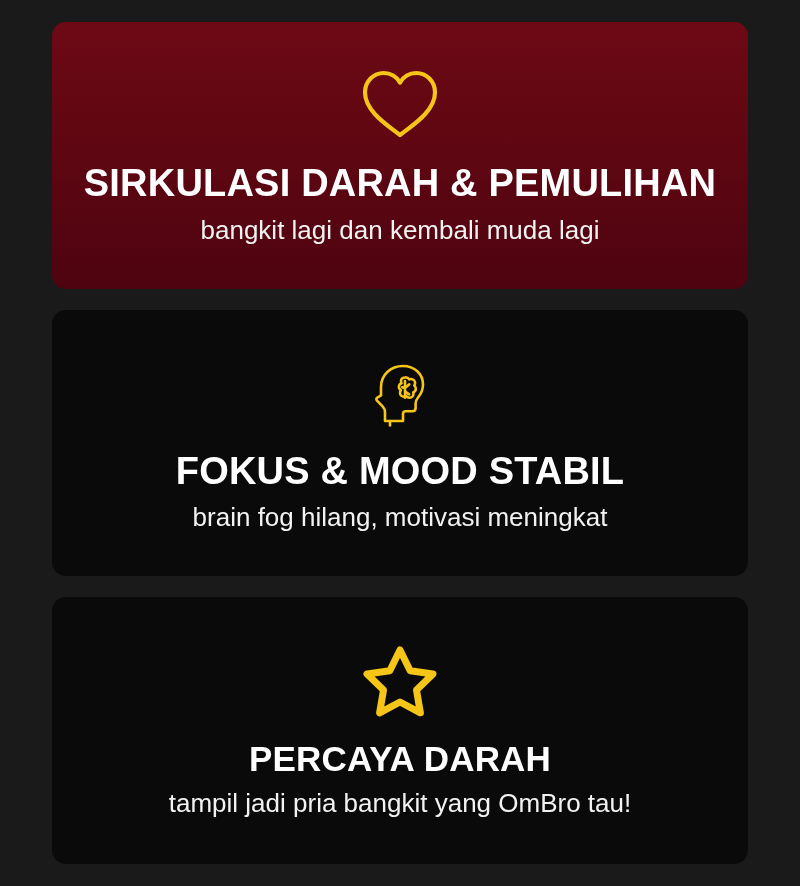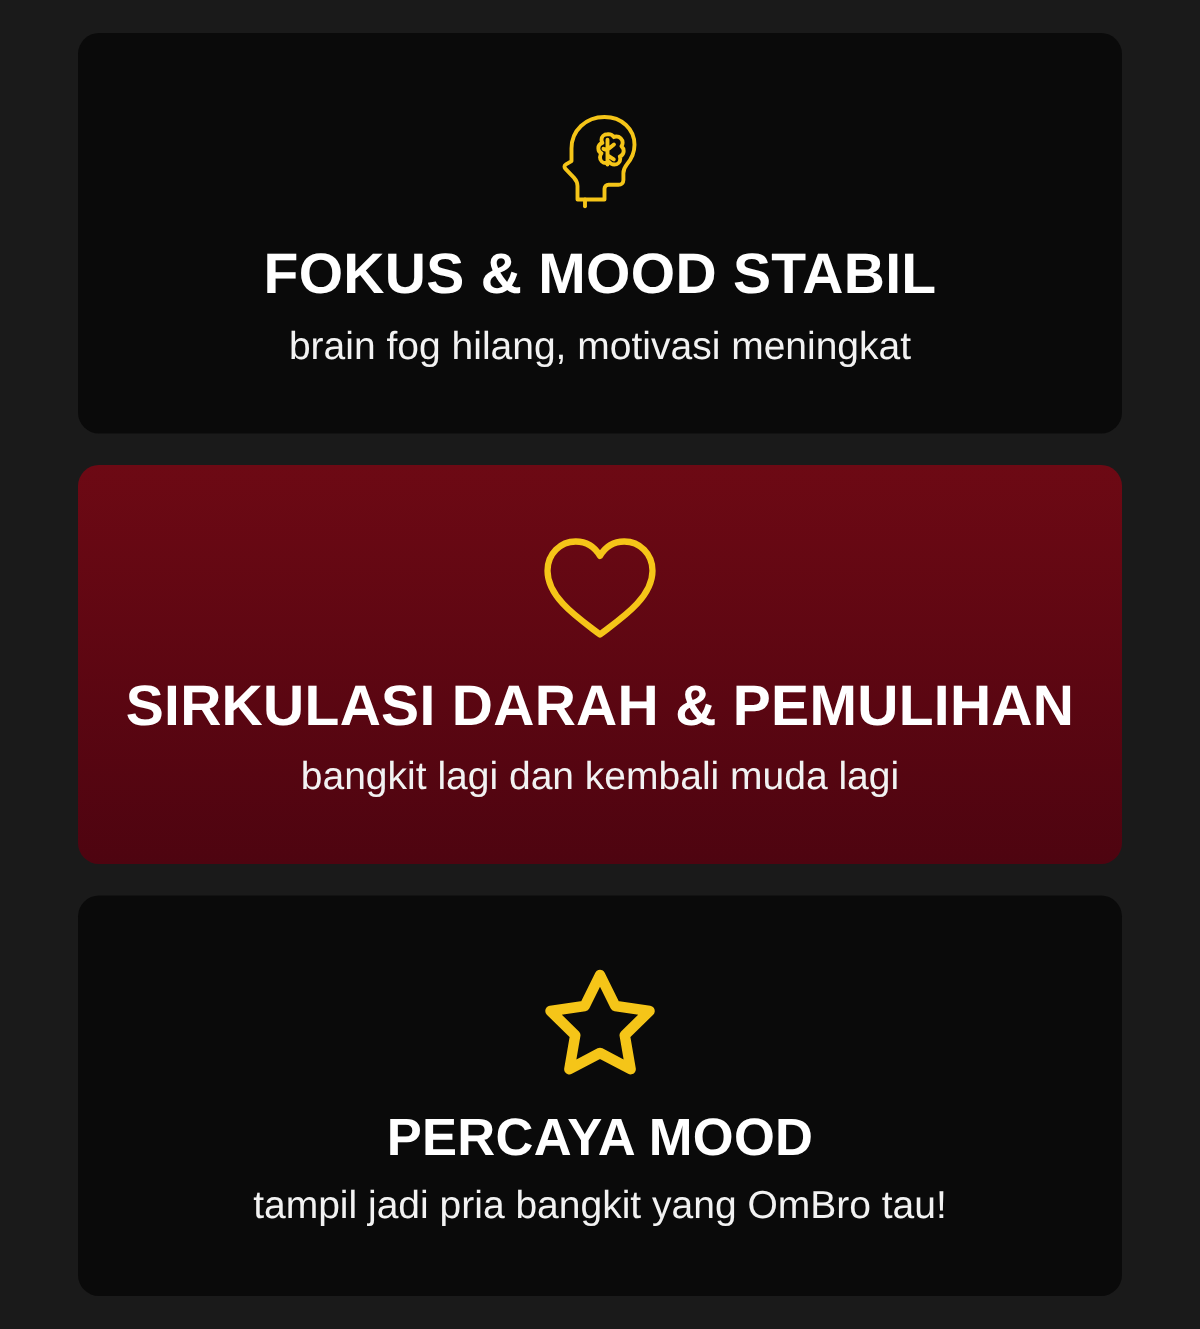--- a/index.html
+++ b/index.html
@@ -71,46 +71,46 @@
     text-align: center;
     white-space: nowrap;
   }
   svg { display: block; }
 </style>
 </head>
 <body>
 
 <div class="page">
 
+  <div class="card card-red card-2">
+    <div class="icon-wrap">
+      <svg width="86" height="78" viewBox="0 0 86 78" fill="none" stroke="#F5C518" stroke-width="4.2" stroke-linecap="round" stroke-linejoin="round">
+        <path d="M43 70C30 60 8 46 8 27.5 8 16.2 16.6 8 26.8 8c7 0 12.8 3.8 16.2 9.6C46.4 11.8 52.2 8 59.2 8 69.4 8 78 16.2 78 27.5 78 46 56 60 43 70z"></path>
+      </svg>
+    </div>
+    <div class="title">SIRKULASI DARAH &amp; PEMULIHAN</div>
+    <div class="subtitle">bangkit lagi dan kembali muda lagi</div>
+  </div>
+
   <div class="card card-dark card-1">
     <div class="icon-wrap">
       <svg width="82" height="82" viewBox="0 0 82 82" fill="none" stroke="#F5C518" stroke-width="2.6" stroke-linecap="round" stroke-linejoin="round">
         <path d="M22 36c0-12 9.5-21 22-21 11.5 0 20 8 20 18.5 0 6-2.5 10-5 13-1.8 2.2-2.4 3.5-2.4 6V57c0 2-1.4 3.2-3.3 3.2h-6.6c-1.6 0-2.7 1.1-2.7 2.6V70H26v-9c0-2.6-.8-3.8-2.4-5.6L18 49.6c-1-1.2-.9-2.3.3-3l3.7-2.2z"></path>
         <path d="M46 26.5c-2.4 0-4 1.6-4 3.6 0 .8.2 1.5.6 2.1-1.6.5-2.7 1.9-2.7 3.6 0 1.5.8 2.8 2.1 3.4-.6.7-1 1.6-1 2.6 0 2.2 1.8 3.9 4 3.9.8 0 1.6-.2 2.2-.7.7 1 1.9 1.7 3.3 1.7 2.2 0 4-1.7 4-3.9 0-.5-.1-1-.3-1.4 1.5-.6 2.6-2 2.6-3.7 0-1.3-.6-2.4-1.5-3.2.5-.7.8-1.5.8-2.4 0-2.3-1.9-4.1-4.2-4.1-.6 0-1.2.1-1.7.4-.7-1.2-2-2-3.5-2z"></path>
         <path d="M46 30.1v16.6M50.3 33.3l-3.1 2.6M46.6 40.9l3.6 2.4M43.3 36.2l2.7 1"></path>
         <path d="M31 70v4.5"></path>
       </svg>
     </div>
     <div class="title">FOKUS &amp; MOOD STABIL</div>
     <div class="subtitle">brain fog hilang, motivasi meningkat</div>
   </div>
 
-  <div class="card card-red card-2">
-    <div class="icon-wrap">
-      <svg width="86" height="78" viewBox="0 0 86 78" fill="none" stroke="#F5C518" stroke-width="4.2" stroke-linecap="round" stroke-linejoin="round">
-        <path d="M43 70C30 60 8 46 8 27.5 8 16.2 16.6 8 26.8 8c7 0 12.8 3.8 16.2 9.6C46.4 11.8 52.2 8 59.2 8 69.4 8 78 16.2 78 27.5 78 46 56 60 43 70z"></path>
-      </svg>
-    </div>
-    <div class="title">SIRKULASI DARAH &amp; PEMULIHAN</div>
-    <div class="subtitle">bangkit lagi dan kembali muda lagi</div>
-  </div>
-
   <div class="card card-dark card-3">
     <div class="icon-wrap">
       <svg width="86" height="82" viewBox="0 0 86 82" fill="none" stroke="#F5C518" stroke-width="7" stroke-linecap="round" stroke-linejoin="round">
         <path d="M43 10l10.2 20.7 22.8 3.3-16.5 16.1 3.9 22.7L43 62l-20.4 10.8 3.9-22.7L10 34l22.8-3.3z"></path>
       </svg>
     </div>
-    <div class="title title-sm">PERCAYA MOOD</div>
+    <div class="title title-sm">PERCAYA DARAH</div>
     <div class="subtitle">tampil jadi pria bangkit yang OmBro tau!</div>
   </div>
 
 </div>
 
 </body></html>

